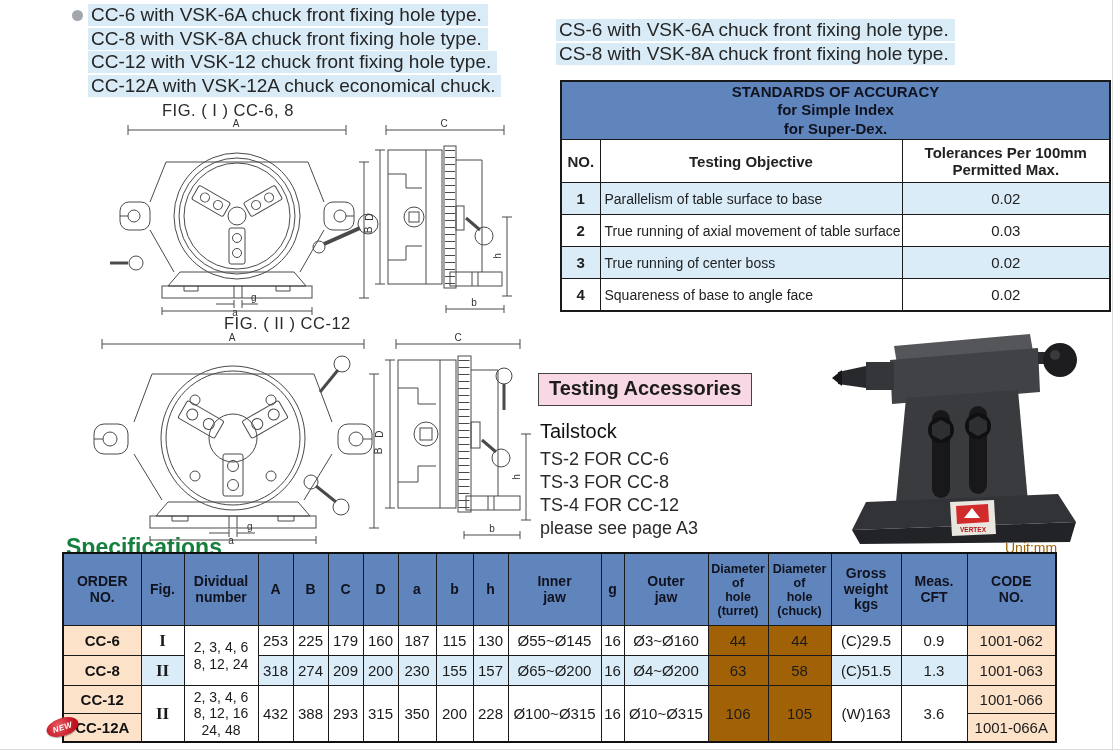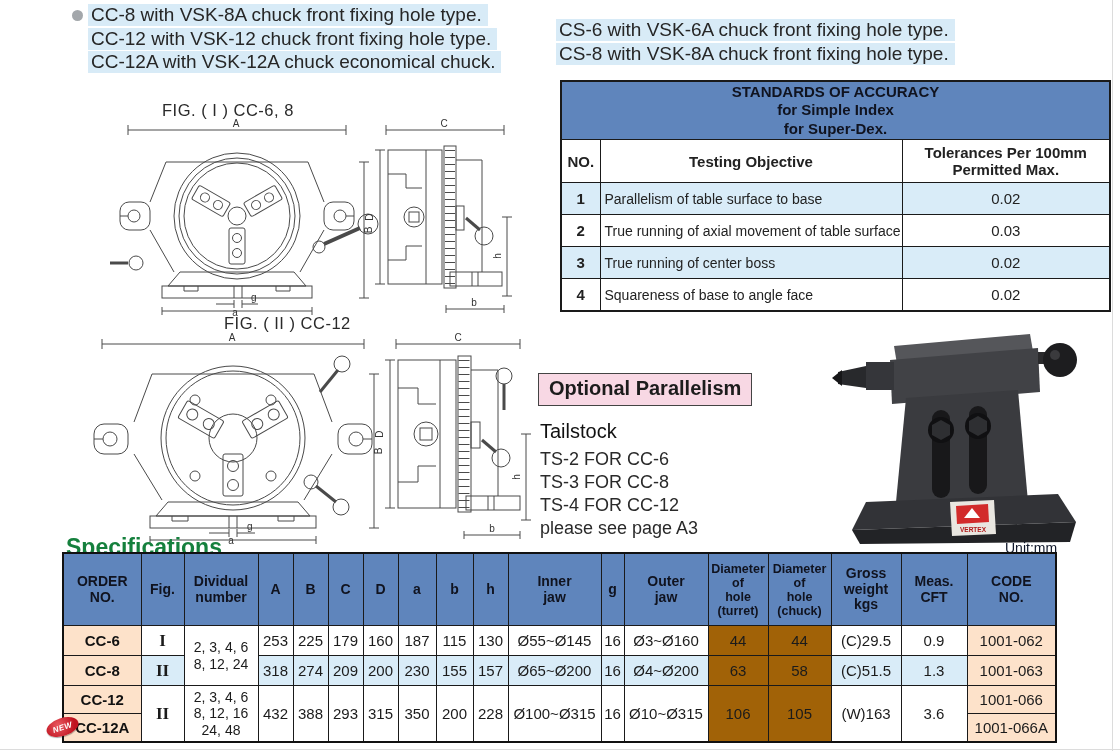--- a/index.html
+++ b/index.html
@@ -26,21 +26,21 @@
   .tint{background:#d9ecf8;}
   
   .figlabel{font-size:16.5px;color:#2a2a2a;letter-spacing:0.5px;}
   
   .optbox{background:#f8d8e4;border:1.5px solid #444;padding:3px 10px 5px 10px;
     font-size:20px;font-weight:bold;color:#1c1c1c;}
   .ts-head{font-size:20px;font-weight:normal;color:#111;}
   .ts-line{font-size:18px;line-height:23px;color:#2a2a2a;}
   
   .spec-head{font-size:23px;font-weight:bold;color:#15803d;}
-  .unit{font-size:14px;color:#0f172a;}
+  .unit{font-size:14px;color:#a16207;}
   table.spec{border-collapse:collapse;table-layout:fixed;border:2px solid #111;}
   .spec th,.spec td{border:1.5px solid #1a1a1a;overflow:hidden;padding:0;}
   .spec th{background:#5f85bc;color:#10131f;font-weight:bold;font-size:14px;line-height:1.12;
     white-space:pre-line;text-align:center;height:69px;padding:1px 0;}
   .spec th.small{font-size:12.5px;}
   .spec td{font-size:15px;text-align:center;color:#1b1b1b;height:29px;}
   .spec tr.short td{height:27px;}
   .spec td.order{font-weight:bold;background:#fde2ca;color:#111;}
   .spec td.code{background:#fde2ca;}
   .spec td.pink{background:#a16207;}
@@ -57,20 +57,21 @@
     color:#fff;font-size:8px;font-weight:bold;font-style:italic;letter-spacing:0.5px;
     box-shadow:0 1px 1px rgba(0,0,0,0.35);}
   .page-edge-r{width:1px;height:751px;background:#dcdcdc;}
   .page-edge-b{width:1120px;height:1px;background:#dcdcdc;}
 </style>
 </head>
 <body>
 
 <div class="abs bullet-dot" style="left:72px;top:10px;"></div>
 <div class="abs" style="left:88px;top:3px;">
+  <div class="intro-line"><span class="hl">CC-6 with VSK-6A chuck front fixing hole type.</span></div>
   <div class="intro-line"><span class="hl">CC-8 with VSK-8A chuck front fixing hole type.</span></div>
   <div class="intro-line"><span class="hl">CC-12 with VSK-12 chuck front fixing hole type.</span></div>
   <div class="intro-line"><span class="hl">CC-12A with VSK-12A chuck economical chuck.</span></div>
 </div>
 
 <div class="abs" style="left:556px;top:18px;">
   <div class="intro-line"><span class="hl">CS-6 with VSK-6A chuck front fixing hole type.</span></div>
   <div class="intro-line"><span class="hl">CS-8 with VSK-8A chuck front fixing hole type.</span></div>
 </div>
 
@@ -322,21 +323,21 @@
   <text class="dimtext" x="164" y="11" text-anchor="middle">A</text>
   <text class="dimtext" transform="rotate(-90 314 121)" x="314" y="121" text-anchor="middle">B</text>
   <text class="dimtext" x="179" y="200">g</text>
   <text class="dimtext" x="163" y="214" text-anchor="middle">a</text>
   <text class="dimtext" x="390" y="11" text-anchor="middle">C</text>
   <text class="dimtext" transform="rotate(-90 315 104)" x="315" y="104" text-anchor="middle">D</text>
   <text class="dimtext" transform="rotate(-90 452 147)" x="452" y="147" text-anchor="middle">h</text>
   <text class="dimtext" x="424" y="202" text-anchor="middle">b</text>
 </svg>
 
-<div class="abs optbox" style="left:538px;top:373px;">Optional Parallelism</div>
+<div class="abs optbox" style="left:538px;top:373px;">Testing Accessories</div>
 <div class="abs ts-head" style="left:540px;top:420px;">Tailstock</div>
 <div class="abs" style="left:540px;top:448px;">
   <div class="ts-line">TS-2 FOR CC-6</div>
   <div class="ts-line">TS-3 FOR CC-8</div>
   <div class="ts-line">TS-4 FOR CC-12</div>
   <div class="ts-line">please see page A3</div>
 </div>
 
 <svg class="abs" style="left:832px;top:306px;" width="258" height="238" viewBox="0 0 258 238">
   <polygon points="62,40 198,28 206,74 70,88" fill="#55565a"></polygon>

